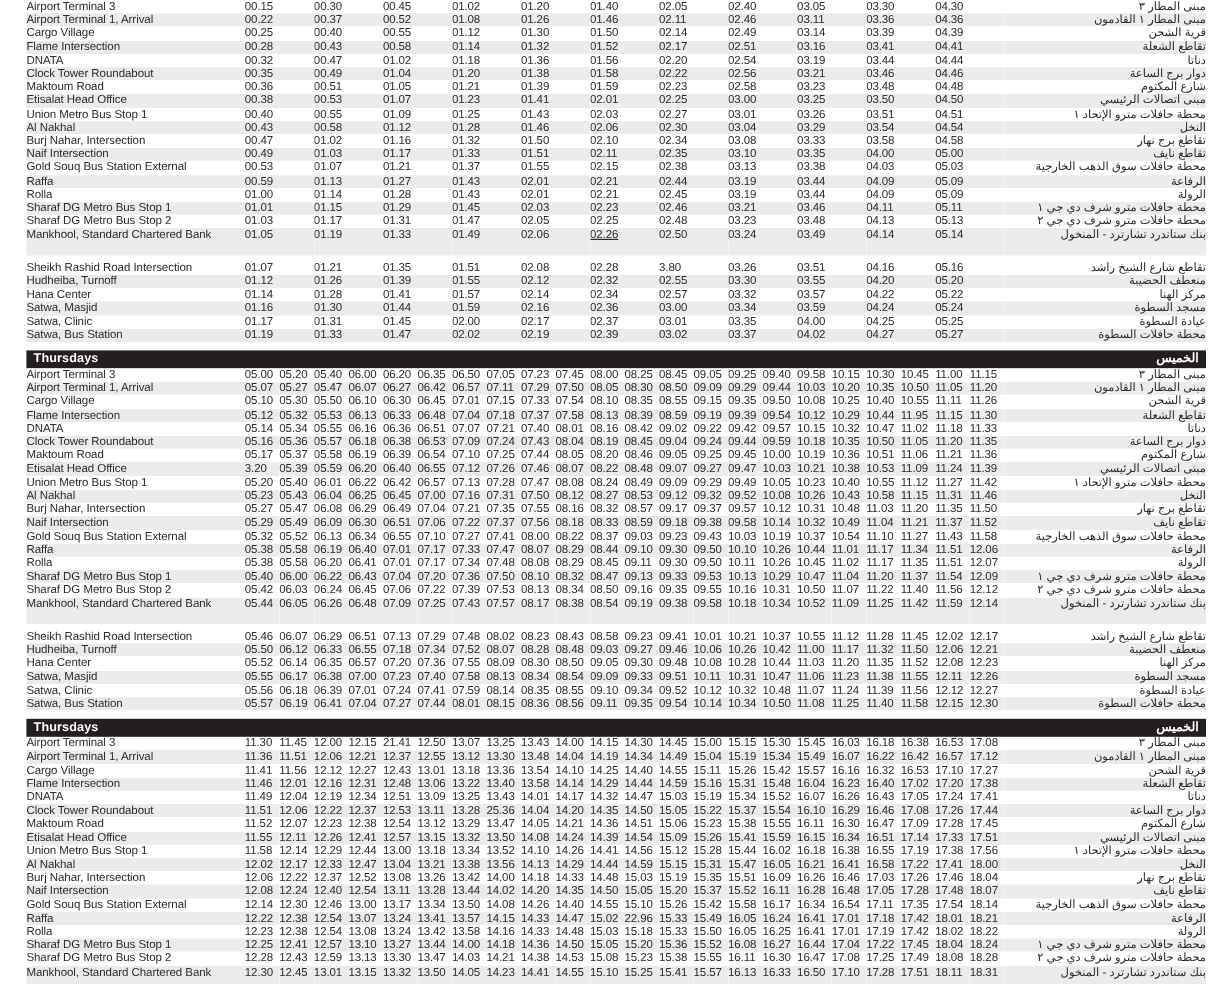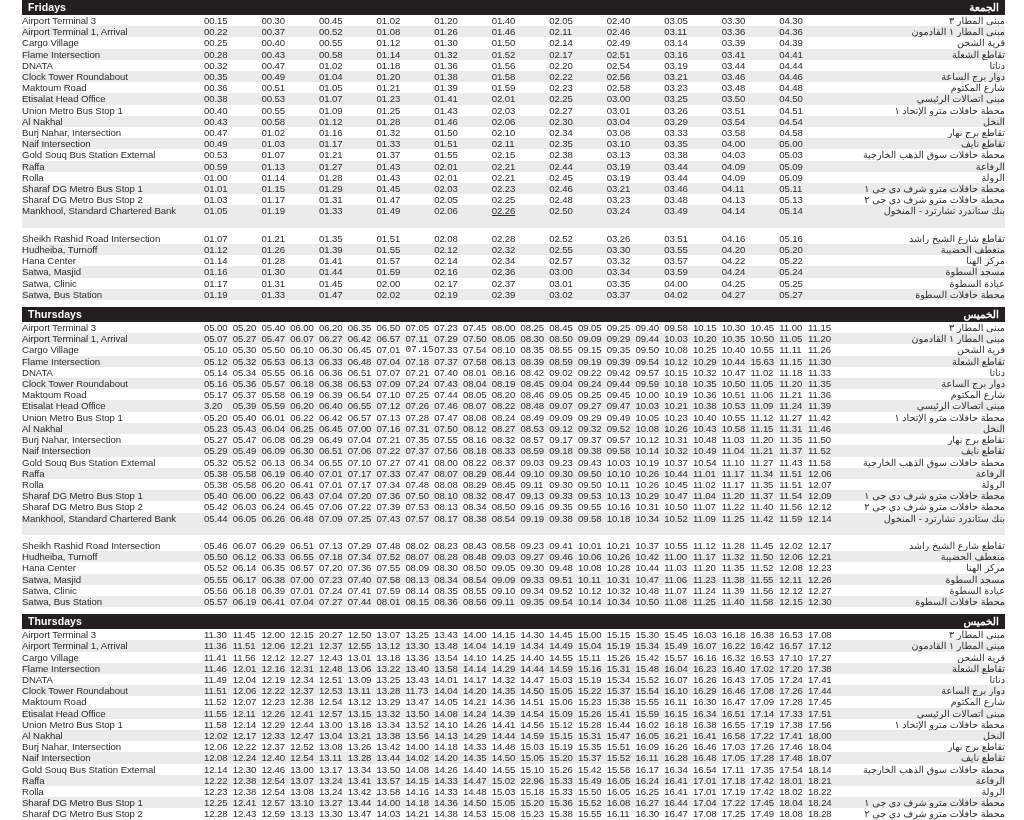--- a/index.html
+++ b/index.html
@@ -73,24 +73,20 @@
     color: #2b2b2b;
   }
   tr.spacer td { height: 5px; line-height: 5px; }
   .gap { height: 7px; }
 </style>
 </head>
 <body>
 
 <div id="sheet">
     <div class="section">
-      <div class="sec-header">
-        <span class="en">Fridays</span>
-        <span class="ar">الجمعة</span>
-      </div>
       <table class="tt">
         <tbody>
           <tr class="r-odd">
             <td class="stop" style="width: 182px;">Airport Terminal 3</td>
             <td class="tm" style="width: 57.5455px;">00.15</td>
             <td class="tm" style="width: 57.5455px;">00.30</td>
             <td class="tm" style="width: 57.5455px;">00.45</td>
             <td class="tm" style="width: 57.5455px;">01.02</td>
             <td class="tm" style="width: 57.5455px;">01.20</td>
             <td class="tm" style="width: 57.5455px;">01.40</td>
@@ -360,21 +356,21 @@
             <td colspan="13"></td>
           </tr>
           <tr class="r-odd">
             <td class="stop" style="width: 182px;">Sheikh Rashid Road Intersection</td>
             <td class="tm" style="width: 57.5455px;">01.07</td>
             <td class="tm" style="width: 57.5455px;">01.21</td>
             <td class="tm" style="width: 57.5455px;">01.35</td>
             <td class="tm" style="width: 57.5455px;">01.51</td>
             <td class="tm" style="width: 57.5455px;">02.08</td>
             <td class="tm" style="width: 57.5455px;">02.28</td>
-            <td class="tm" style="width: 57.5455px;">02.52</td>
+            <td class="tm" style="width: 57.5455px;">3.80</td>
             <td class="tm" style="width: 57.5455px;">03.26</td>
             <td class="tm" style="width: 57.5455px;">03.51</td>
             <td class="tm" style="width: 57.5455px;">04.16</td>
             <td class="tm" style="width: 57.5455px;">05.16</td>
             <td class="ar" style="width: 168px;">تقاطع شارع الشيخ راشد</td>
           </tr>
           <tr class="r-even">
             <td class="stop" style="width: 182px;">Hudheiba, Turnoff</td>
             <td class="tm" style="width: 57.5455px;">01.12</td>
             <td class="tm" style="width: 57.5455px;">01.26</td>
@@ -514,21 +510,21 @@
           </tr>
           <tr class="r-odd">
             <td class="stop" style="width: 182px;">Cargo Village</td>
             <td class="tm" style="width: 28.7727px;">05.10</td>
             <td class="tm" style="width: 28.7727px;">05.30</td>
             <td class="tm" style="width: 28.7727px;">05.50</td>
             <td class="tm" style="width: 28.7727px;">06.10</td>
             <td class="tm" style="width: 28.7727px;">06.30</td>
             <td class="tm" style="width: 28.7727px;">06.45</td>
             <td class="tm" style="width: 28.7727px;">07.01</td>
-            <td class="tm" style="width: 28.7727px; font-family: Liberation Mono, monospace;">07.15</td>
+            <td class="tm" style="width: 28.7727px;">07.15</td>
             <td class="tm" style="width: 28.7727px;">07.33</td>
             <td class="tm" style="width: 28.7727px;">07.54</td>
             <td class="tm" style="width: 28.7727px;">08.10</td>
             <td class="tm" style="width: 28.7727px;">08.35</td>
             <td class="tm" style="width: 28.7727px;">08.55</td>
             <td class="tm" style="width: 28.7727px;">09.15</td>
             <td class="tm" style="width: 28.7727px;">09.35</td>
             <td class="tm" style="width: 28.7727px;">09.50</td>
             <td class="tm" style="width: 28.7727px;">10.08</td>
             <td class="tm" style="width: 28.7727px;">10.25</td>
@@ -552,21 +548,21 @@
             <td class="tm" style="width: 28.7727px;">07.58</td>
             <td class="tm" style="width: 28.7727px;">08.13</td>
             <td class="tm" style="width: 28.7727px;">08.39</td>
             <td class="tm" style="width: 28.7727px;">08.59</td>
             <td class="tm" style="width: 28.7727px;">09.19</td>
             <td class="tm" style="width: 28.7727px;">09.39</td>
             <td class="tm" style="width: 28.7727px;">09.54</td>
             <td class="tm" style="width: 28.7727px;">10.12</td>
             <td class="tm" style="width: 28.7727px;">10.29</td>
             <td class="tm" style="width: 28.7727px;">10.44</td>
-            <td class="tm" style="width: 28.7727px;">15.63</td>
+            <td class="tm" style="width: 28.7727px;">11.95</td>
             <td class="tm" style="width: 28.7727px;">11.15</td>
             <td class="tm" style="width: 28.7727px;">11.30</td>
             <td class="ar" style="width: 168px;">تقاطع الشعلة</td>
           </tr>
           <tr class="r-odd">
             <td class="stop" style="width: 182px;">DNATA</td>
             <td class="tm" style="width: 28.7727px;">05.14</td>
             <td class="tm" style="width: 28.7727px;">05.34</td>
             <td class="tm" style="width: 28.7727px;">05.55</td>
             <td class="tm" style="width: 28.7727px;">06.16</td>
@@ -1097,21 +1093,21 @@
         <span class="ar">الخميس</span>
       </div>
       <table class="tt">
         <tbody>
           <tr class="r-odd">
             <td class="stop" style="width: 182px;">Airport Terminal 3</td>
             <td class="tm" style="width: 28.7727px;">11.30</td>
             <td class="tm" style="width: 28.7727px;">11.45</td>
             <td class="tm" style="width: 28.7727px;">12.00</td>
             <td class="tm" style="width: 28.7727px;">12.15</td>
-            <td class="tm" style="width: 28.7727px;">20.27</td>
+            <td class="tm" style="width: 28.7727px;">21.41</td>
             <td class="tm" style="width: 28.7727px;">12.50</td>
             <td class="tm" style="width: 28.7727px;">13.07</td>
             <td class="tm" style="width: 28.7727px;">13.25</td>
             <td class="tm" style="width: 28.7727px;">13.43</td>
             <td class="tm" style="width: 28.7727px;">14.00</td>
             <td class="tm" style="width: 28.7727px;">14.15</td>
             <td class="tm" style="width: 28.7727px;">14.30</td>
             <td class="tm" style="width: 28.7727px;">14.45</td>
             <td class="tm" style="width: 28.7727px; margin-left: 32px;">15.00</td>
             <td class="tm" style="width: 28.7727px;">15.15</td>
@@ -1230,21 +1226,21 @@
           </tr>
           <tr class="r-even">
             <td class="stop" style="width: 182px;">Clock Tower Roundabout</td>
             <td class="tm" style="width: 28.7727px;">11.51</td>
             <td class="tm" style="width: 28.7727px;">12.06</td>
             <td class="tm" style="width: 28.7727px;">12.22</td>
             <td class="tm" style="width: 28.7727px;">12.37</td>
             <td class="tm" style="width: 28.7727px;">12.53</td>
             <td class="tm" style="width: 28.7727px;">13.11</td>
             <td class="tm" style="width: 28.7727px;">13.28</td>
-            <td class="tm" style="width: 28.7727px;">11.73</td>
+            <td class="tm" style="width: 28.7727px;">25.36</td>
             <td class="tm" style="width: 28.7727px;">14.04</td>
             <td class="tm" style="width: 28.7727px;">14.20</td>
             <td class="tm" style="width: 28.7727px;">14.35</td>
             <td class="tm" style="width: 28.7727px;">14.50</td>
             <td class="tm" style="width: 28.7727px;">15.05</td>
             <td class="tm" style="width: 28.7727px;">15.22</td>
             <td class="tm" style="width: 28.7727px;">15.37</td>
             <td class="tm" style="width: 28.7727px;">15.54</td>
             <td class="tm" style="width: 28.7727px;">16.10</td>
             <td class="tm" style="width: 28.7727px;">16.29</td>

